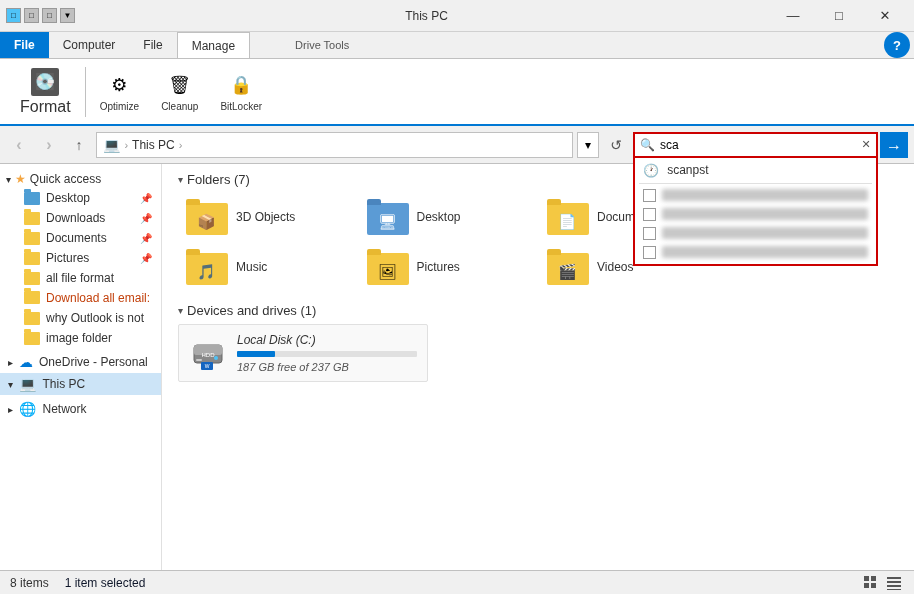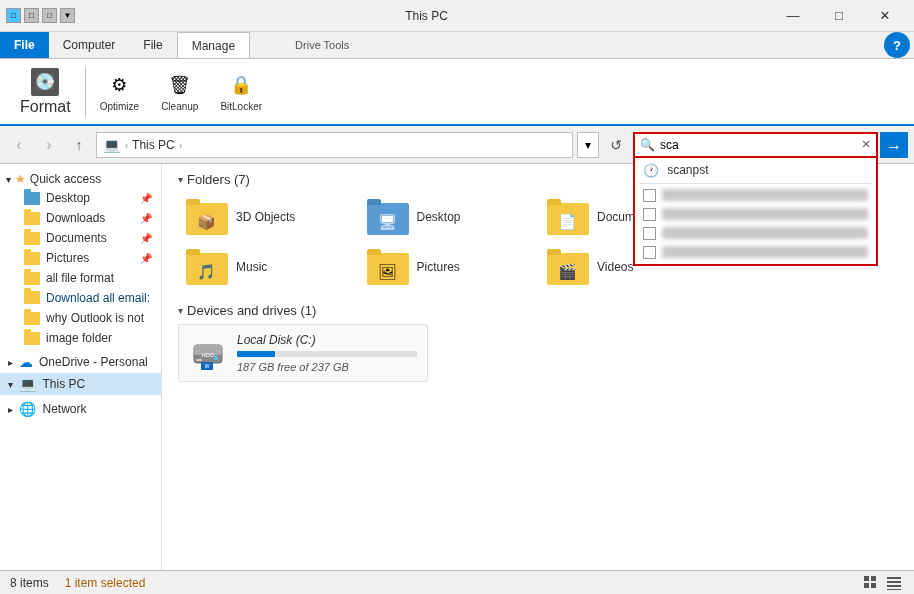--- a/index.html
+++ b/index.html
@@ -150,21 +150,21 @@
       <span style="color:#0078d4;font-size:10px;margin-left:auto;">📌</span>
     </div>
 
     <div style="padding:3px 8px 3px 24px;cursor:pointer;display:flex;align-items:center;gap:6px;font-size:12px;color:#333;">
       <div style="width:16px;height:13px;background:#f4c842;border-radius:1px;flex-shrink:0;position:relative;">
           <div style="position:absolute;top:-3px;left:0;width:7px;height:3px;background:#f4c842;border-radius:1px 1px 0 0;"></div>
         </div>
       <span>all file format</span>
     </div>
 
-    <div style="padding:3px 8px 3px 24px;cursor:pointer;display:flex;gap:6px;font-size:12px;color:#0c4a6e;overflow:hidden;">
+    <div style="padding:3px 8px 3px 24px;cursor:pointer;display:flex;gap:6px;font-size:12px;color:#c2410c;overflow:hidden;">
       <div style="width:16px;height:13px;background:#f4c842;border-radius:1px;flex-shrink:0;position:relative;">
           <div style="position:absolute;top:-3px;left:0;width:7px;height:3px;background:#f4c842;border-radius:1px 1px 0 0;"></div>
         </div>
       <span style="overflow:hidden;white-space:nowrap;text-overflow:ellipsis;">Download all email:</span>
     </div>
 
     <div style="padding:3px 8px 3px 24px;cursor:pointer;display:flex;align-items:center;gap:6px;font-size:12px;color:#333;overflow:hidden;">
       <div style="width:16px;height:13px;background:#f4c842;border-radius:1px;flex-shrink:0;position:relative;">
           <div style="position:absolute;top:-3px;left:0;width:7px;height:3px;background:#f4c842;border-radius:1px 1px 0 0;"></div>
         </div>
@@ -302,21 +302,21 @@
           </div>
           <div style="font-size:11px;color:#555;">187 GB free of 237 GB</div>
         </div>
       </div>
     </div>
   </div>
 </div>
 
 <div style="height:24px;background:#f0f0f0;border-top:1px solid #c0c0c0;display:flex;align-items:center;padding:0 10px;font-size:12px;color:#333;">
   <span>8 items</span>
-  <span style="margin-left:16px;color:#a16207;">1 item selected</span>
+  <span style="margin-left:16px;color:#0f172a;">1 item selected</span>
   <div style="margin-left:auto;display:flex;gap:3px;">
     <div style="width:20px;height:20px;display:flex;align-items:center;justify-content:center;cursor:pointer;color:#555;">
       <svg width="14" height="14" viewBox="0 0 14 14">
         <rect x="0" y="0" width="5" height="5" fill="#555"></rect>
           <rect x="7" y="0" width="5" height="5" fill="#555"></rect>
         <rect x="0" y="7" width="5" height="5" fill="#555"></rect>
           <rect x="7" y="7" width="5" height="5" fill="#555"></rect>
       </svg>
     </div>
     <div style="width:20px;height:20px;display:flex;align-items:center;justify-content:center;cursor:pointer;color:#555;">

